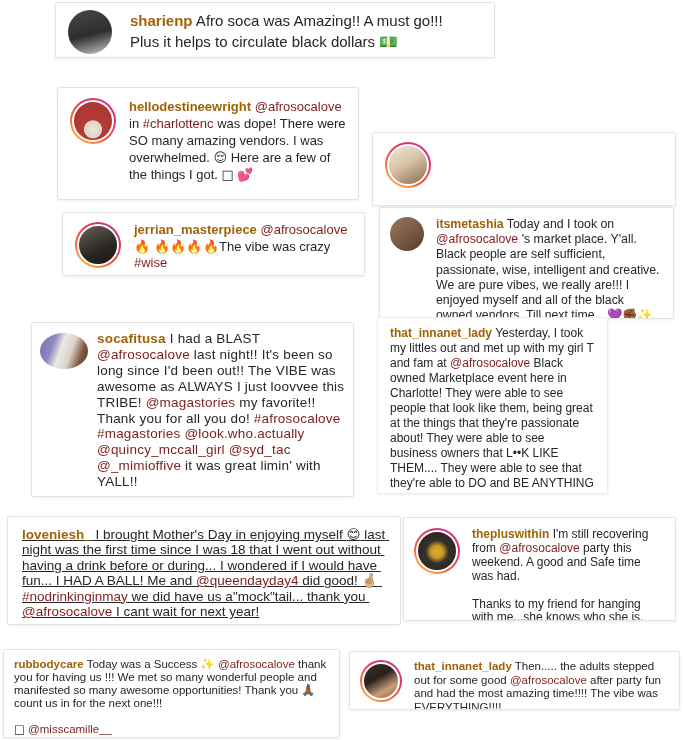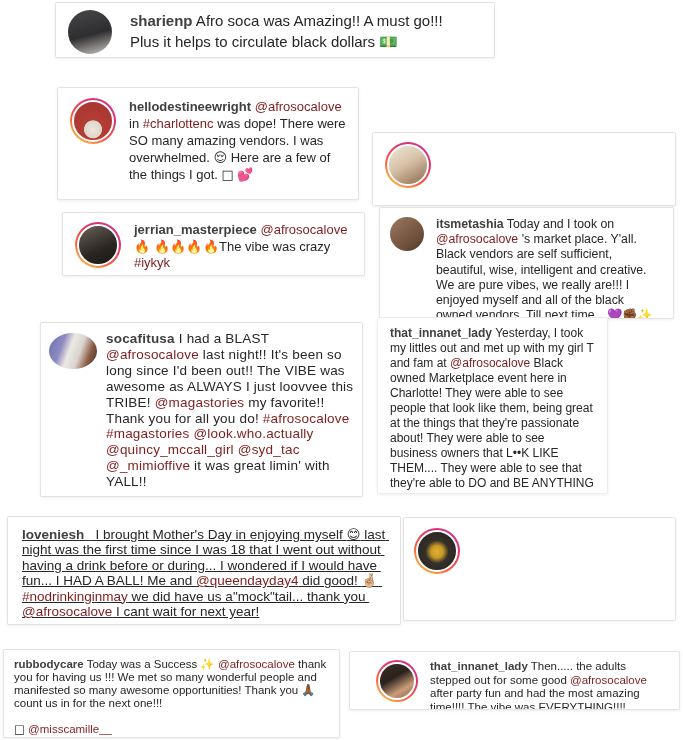--- a/index.html
+++ b/index.html
@@ -10,21 +10,21 @@
     overflow:hidden;
   }
   .card{
     position:absolute;background:#ffffff;
     border:1px solid #e3e3e3;border-radius:2px;
     box-shadow:0 1px 3px rgba(0,0,0,0.07);
     display:flex;align-items:flex-start;
     box-sizing:border-box;overflow:hidden;
   }
   .body{flex:1;white-space:pre-wrap;overflow-wrap:break-word;min-width:0;}
-  .uname{font-weight:bold;color:#404040;text-decoration:none;cursor:pointer;}
+  .uname{font-weight:bold;color:#a16207;text-decoration:none;cursor:pointer;}
   .lnk{color:#7f1d1d;text-decoration:none;cursor:pointer;}
   .emoji{font-family:"DejaVu Sans",sans-serif;}
   .avatar{border-radius:50%;flex-shrink:0;}
   .ring{
     border-radius:50%;padding:2px;flex-shrink:0;
     background:linear-gradient(215deg,#c13b9a 0%,#e1306c 30%,#f56040 65%,#fcaf45 88%,#ffdc80 100%);
   }
   .ring .avatar{border:2px solid #fff;width:38px;height:38px;}
   .ring.small .avatar{width:34px;height:34px;}
 
@@ -40,35 +40,35 @@
   .c3 .ring{margin-right:13px;}
   .c3 .avatar{background:linear-gradient(150deg,#efe7da 0%,#d8c3a8 45%,#8a6a4e 100%);}
 
   .c4{left:62px;top:212px;width:303px;height:64px;padding:9px 12px;font-size:13px;line-height:16.5px;}
   .c4 .ring{margin-right:13px;}
   .c4 .avatar{background:linear-gradient(155deg,#6b625a 0%,#2a2622 60%,#191715 100%);}
 
   .c5{left:379px;top:207px;width:295px;height:112px;padding:9px 10px;font-size:12.3px;line-height:15.2px;}
   .c5 .avatar{width:34px;height:34px;margin-right:12px;background:linear-gradient(140deg,#9b7a5f 0%,#6d4e3b 70%,#4c352a 100%);}
 
-  .c6{left:40px;top:322px;width:323px;height:175px;padding:8px 8px;font-size:13.5px;line-height:15.9px;letter-spacing:0.2px;}
+  .c6{left:31px;top:322px;width:323px;height:175px;padding:8px 8px;font-size:13.5px;line-height:15.9px;letter-spacing:0.2px;}
   .c6 .avatar{width:48px;height:36px;margin-right:9px;margin-top:2px;
     background:linear-gradient(110deg,#6b6fb5 0%,#8f8ac0 28%,#ece9e4 44%,#d9d3cc 62%,#8a5a44 80%,#3d2f28 100%);}
 
   .c7{left:377px;top:317px;width:231px;height:177px;padding:8px 12px;font-size:12px;line-height:15px;border-color:#ececec;}
 
   .c8{left:7px;top:516px;width:394px;height:109px;padding:10px 14px;font-size:13.5px;line-height:15.4px;text-decoration:underline;}
 
   .c9{left:403px;top:517px;width:273px;height:104px;padding:10px 10px;font-size:12px;line-height:13.9px;}
   .c9 .ring{margin-right:12px;}
   .c9 .avatar{background:radial-gradient(circle at 50% 52%,#e3b02c 0%,#c79a26 22%,#35302a 42%,#23201c 100%);}
 
   .c10{left:3px;top:649px;width:337px;height:89px;padding:8px 10px;font-size:11.5px;line-height:12.9px;}
 
-  .c11{left:349px;top:651px;width:331px;height:59px;padding:8px 26px;font-size:11.5px;line-height:13.5px;}
+  .c11{left:349px;top:651px;width:331px;height:59px;padding:8px 10px;font-size:11.5px;line-height:13.5px;}
   .c11 .ring{margin-right:12px;}
   .c11 .avatar{background:linear-gradient(150deg,#3a2f28 0%,#2b211c 40%,#c99d79 72%,#8a5f44 100%);}
 </style>
 </head>
 <body>
 
 <div class="card c1">
   <div class="avatar"></div>
   <div class="body"><span class="uname">sharienp</span><span><span> Afro soca was Amazing!! A must go!!!
 Plus it helps to circulate black dollars </span><span class="emoji">💵</span><span> </span><a class="lnk">@magastories</a></span></div>
@@ -84,45 +84,48 @@
 <div class="card c3">
   <div class="ring">
       <div class="avatar"></div>
     </div>
 </div>
 
 <div class="card c4">
   <div class="ring">
       <div class="avatar"></div>
     </div>
-  <div class="body"><span class="uname">jerrian_masterpiece</span><span><span> </span><a class="lnk">@afrosocalove</a><span> </span><span class="emoji">🔥 🔥🔥🔥🔥</span><span>The vibe was crazy </span><a class="lnk">#iykyk</a></span></div>
+  <div class="body"><span class="uname">jerrian_masterpiece</span><span><span> </span><a class="lnk">@afrosocalove</a><span> </span><span class="emoji">🔥 🔥🔥🔥🔥</span><span>The vibe was crazy </span><a class="lnk">#wise</a></span></div>
 </div>
 
 <div class="card c5">
   <div class="avatar"></div>
-  <div class="body"><span class="uname">itsmetashia</span><span><span> Today and I took on </span><a class="lnk">@afrosocalove</a><span> 's market place. Y'all. Black vendors are self sufficient, beautiful, wise, intelligent and creative. We are pure vibes, we really are!!! I enjoyed myself and all of the black owned vendors. Till next time…</span><span class="emoji">💜✊🏾✨</span></span></div>
+  <div class="body"><span class="uname">itsmetashia</span><span><span> Today and I took on </span><a class="lnk">@afrosocalove</a><span> 's market place. Y'all. Black people are self sufficient, passionate, wise, intelligent and creative. We are pure vibes, we really are!!! I enjoyed myself and all of the black owned vendors. Till next time…</span><span class="emoji">💜✊🏾✨</span></span></div>
 </div>
 
 <div class="card c6">
   <div class="avatar"></div>
   <div class="body"><span class="uname">socafitusa</span><span><span> I had a BLAST </span><a class="lnk">@afrosocalove</a><span> last night!! It's been so long since I'd been out!! The VIBE was awesome as ALWAYS I just loovvee this TRIBE! </span><a class="lnk">@magastories</a><span> my favorite!! Thank you for all you do! </span><a class="lnk">#afrosocalove</a><span> </span><a class="lnk">#magastories</a><span> </span><a class="lnk">@look.who.actually</a><span> </span><a class="lnk">@quincy_mccall_girl</a><span> </span><a class="lnk">@syd_tac</a><span> </span><a class="lnk">@_mimioffive</a><span> it was great limin' with YALL!!</span></span></div>
 </div>
 
 <div class="card c7">
   <div class="body"><span class="uname">that_innanet_lady</span><span><span> Yesterday, I took my littles out and met up with my girl T and fam at </span><a class="lnk">@afrosocalove</a><span> Black owned Marketplace event here in Charlotte! They were able to see people that look like them, being great at the things that they're passionate about! They were able to see business owners that L••K LIKE THEM.... They were able to see that they're able to DO and BE ANYTHING THEY CHOOSE!!! They</span></span></div>
 </div>
 
 <div class="card c8">
   <div class="body"><span class="uname">loveniesh_</span><span><span> I brought Mother's Day in enjoying myself </span><span class="emoji">😊</span><span> last night was the first time since I was 18 that I went out without having a drink before or during... I wondered if I would have fun... I HAD A BALL! Me and </span><a class="lnk">@queendayday4</a><span> did good! </span><span class="emoji">🤞🏼</span><span> </span><a class="lnk">#nodrinkinginmay</a><span> we did have us a"mock"tail... thank you </span><a class="lnk">@afrosocalove</a><span> I cant wait for next year!</span></span></div>
 </div>
 
 <div class="card c9">
   <div class="ring">
       <div class="avatar"></div>
     </div>
+  <div class="body"><span class="uname">thepluswithin</span><span><span> I'm still recovering from </span><a class="lnk">@afrosocalove</a><span> party this weekend. A good and Safe time was had.
+
+Thanks to my friend for hanging with me...she knows who she is.</span></span></div>
 </div>
 
 <div class="card c10">
   <div class="body"><span class="uname">rubbodycare</span><span><span> Today was a Success </span><span class="emoji">✨</span><span> </span><a class="lnk">@afrosocalove</a><span> thank you for having us !!! We met so many wonderful people and manifested so many awesome opportunities! Thank you </span><span class="emoji">🙏🏾</span><span> count us in for the next one!!!
 
 </span><span class="emoji">□</span><span> </span><a class="lnk">@misscamille__</a></span></div>
 </div>
 
 <div class="card c11">
   <div class="ring small">

